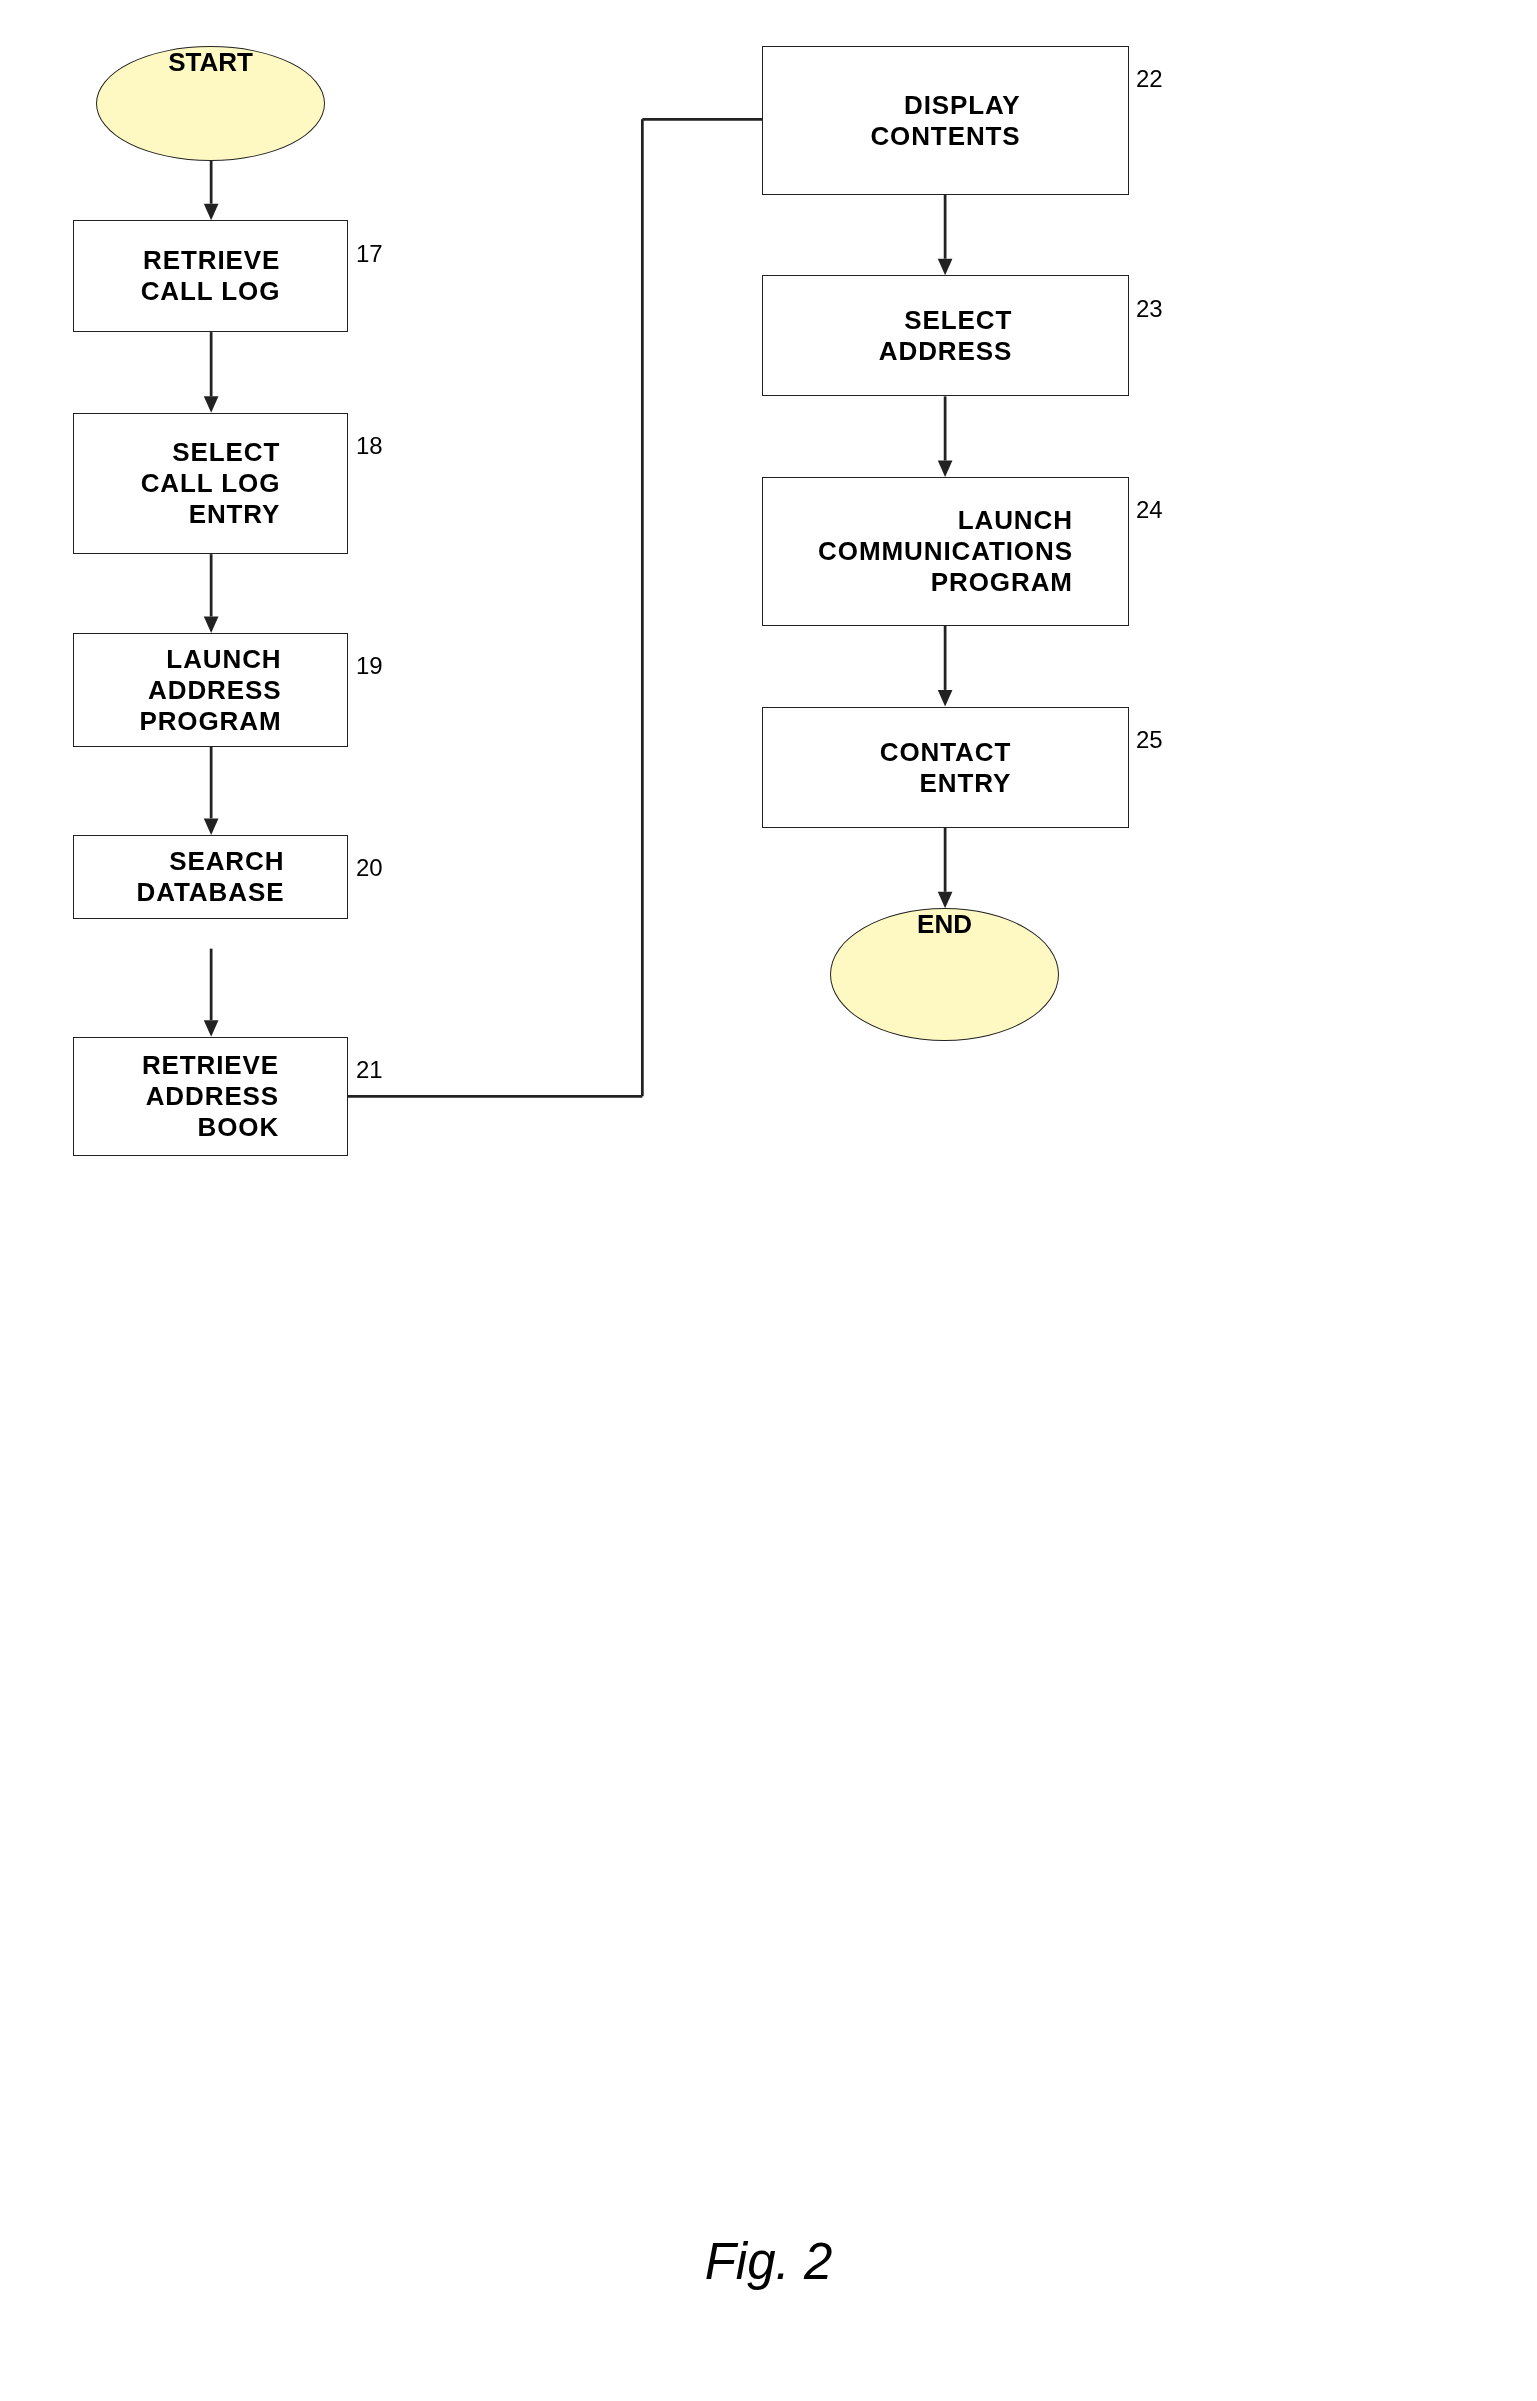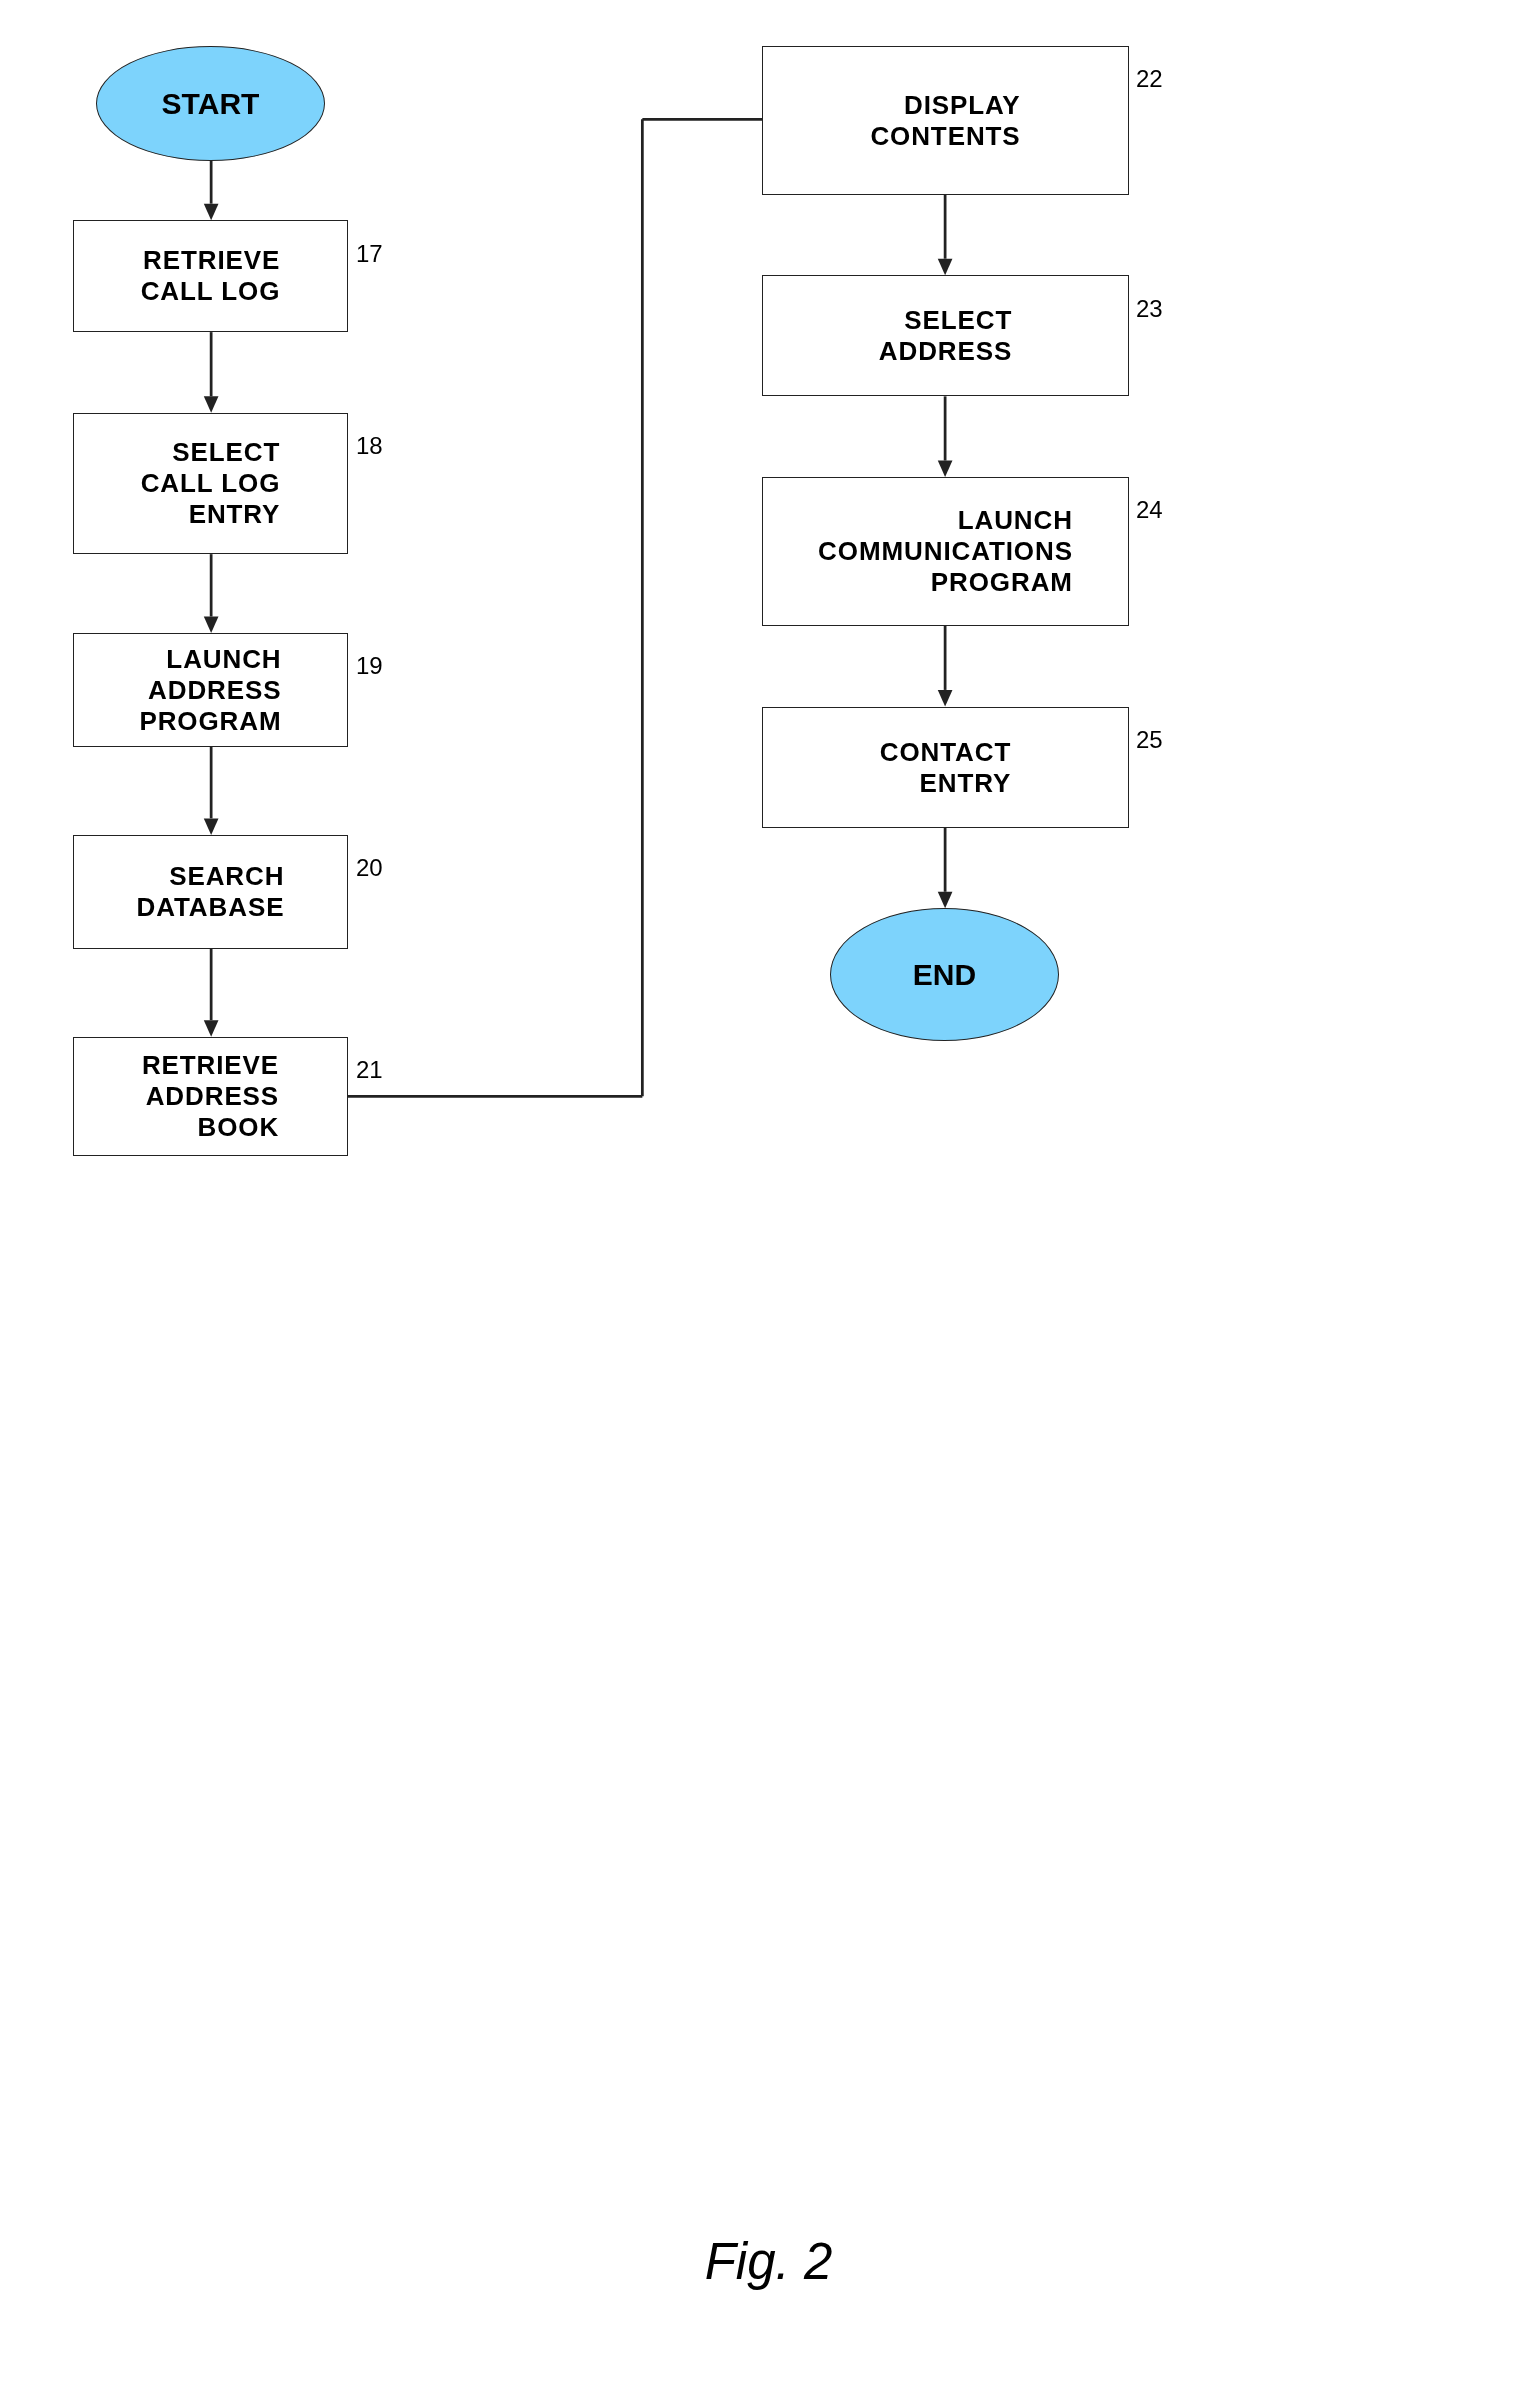--- a/index.html
+++ b/index.html
@@ -26,27 +26,27 @@
       justify-content: center;
       text-align: right;
       font-size: 26px;
       font-weight: bold;
       font-family: Arial, sans-serif;
       letter-spacing: 0.9px;
     }
     .flowchart-oval {
       position: absolute;
       border: 1.8px solid #222;
-      background: #7dd3fc;
+      background: #fef9c3;
       border-radius: 50%;
       display: flex;
-      align-items: center;
+      align-items: flex-start;
       justify-content: center;
       text-align: center;
-      font-size: 30px;
+      font-size: 26px;
       font-weight: bold;
       font-family: Arial, sans-serif;
     }
     .label-ref {
       position: absolute;
       font-size: 24px;
       font-family: Arial, sans-serif;
       font-weight: normal;
       margin-top: 23px;
     }
@@ -109,21 +109,21 @@
   <div class="flowchart-box" style="left:73px; top:413px; width:275px; height:141px;">
     <span>SELECT<br>CALL LOG<br>ENTRY</span>
   </div>
   <span class="label-ref" style="left:356px; top:409px;">18</span>
 
   <div class="flowchart-box" style="left:73px; top:633px; width:275px; height:114px;">
     <span>LAUNCH<br>ADDRESS<br>PROGRAM</span>
   </div>
   <span class="label-ref" style="left:356px; top:629px;">19</span>
 
-  <div class="flowchart-box" style="left:73px; top:835px; width:275px; height:114px;">
+  <div class="flowchart-box" style="left:73px; top:835px; width:275px; height:84px;">
     <span>SEARCH<br>DATABASE</span>
   </div>
   <span class="label-ref" style="left:356px; top:831px;">20</span>
 
   <div class="flowchart-box" style="left:73px; top:1037px; width:275px; height:119px;">
     <span>RETRIEVE<br>ADDRESS<br>BOOK</span>
   </div>
   <span class="label-ref" style="left:356px; top:1033px;">21</span>
 
   <div class="flowchart-box" style="left:762px; top:46px; width:367px; height:149px;">

